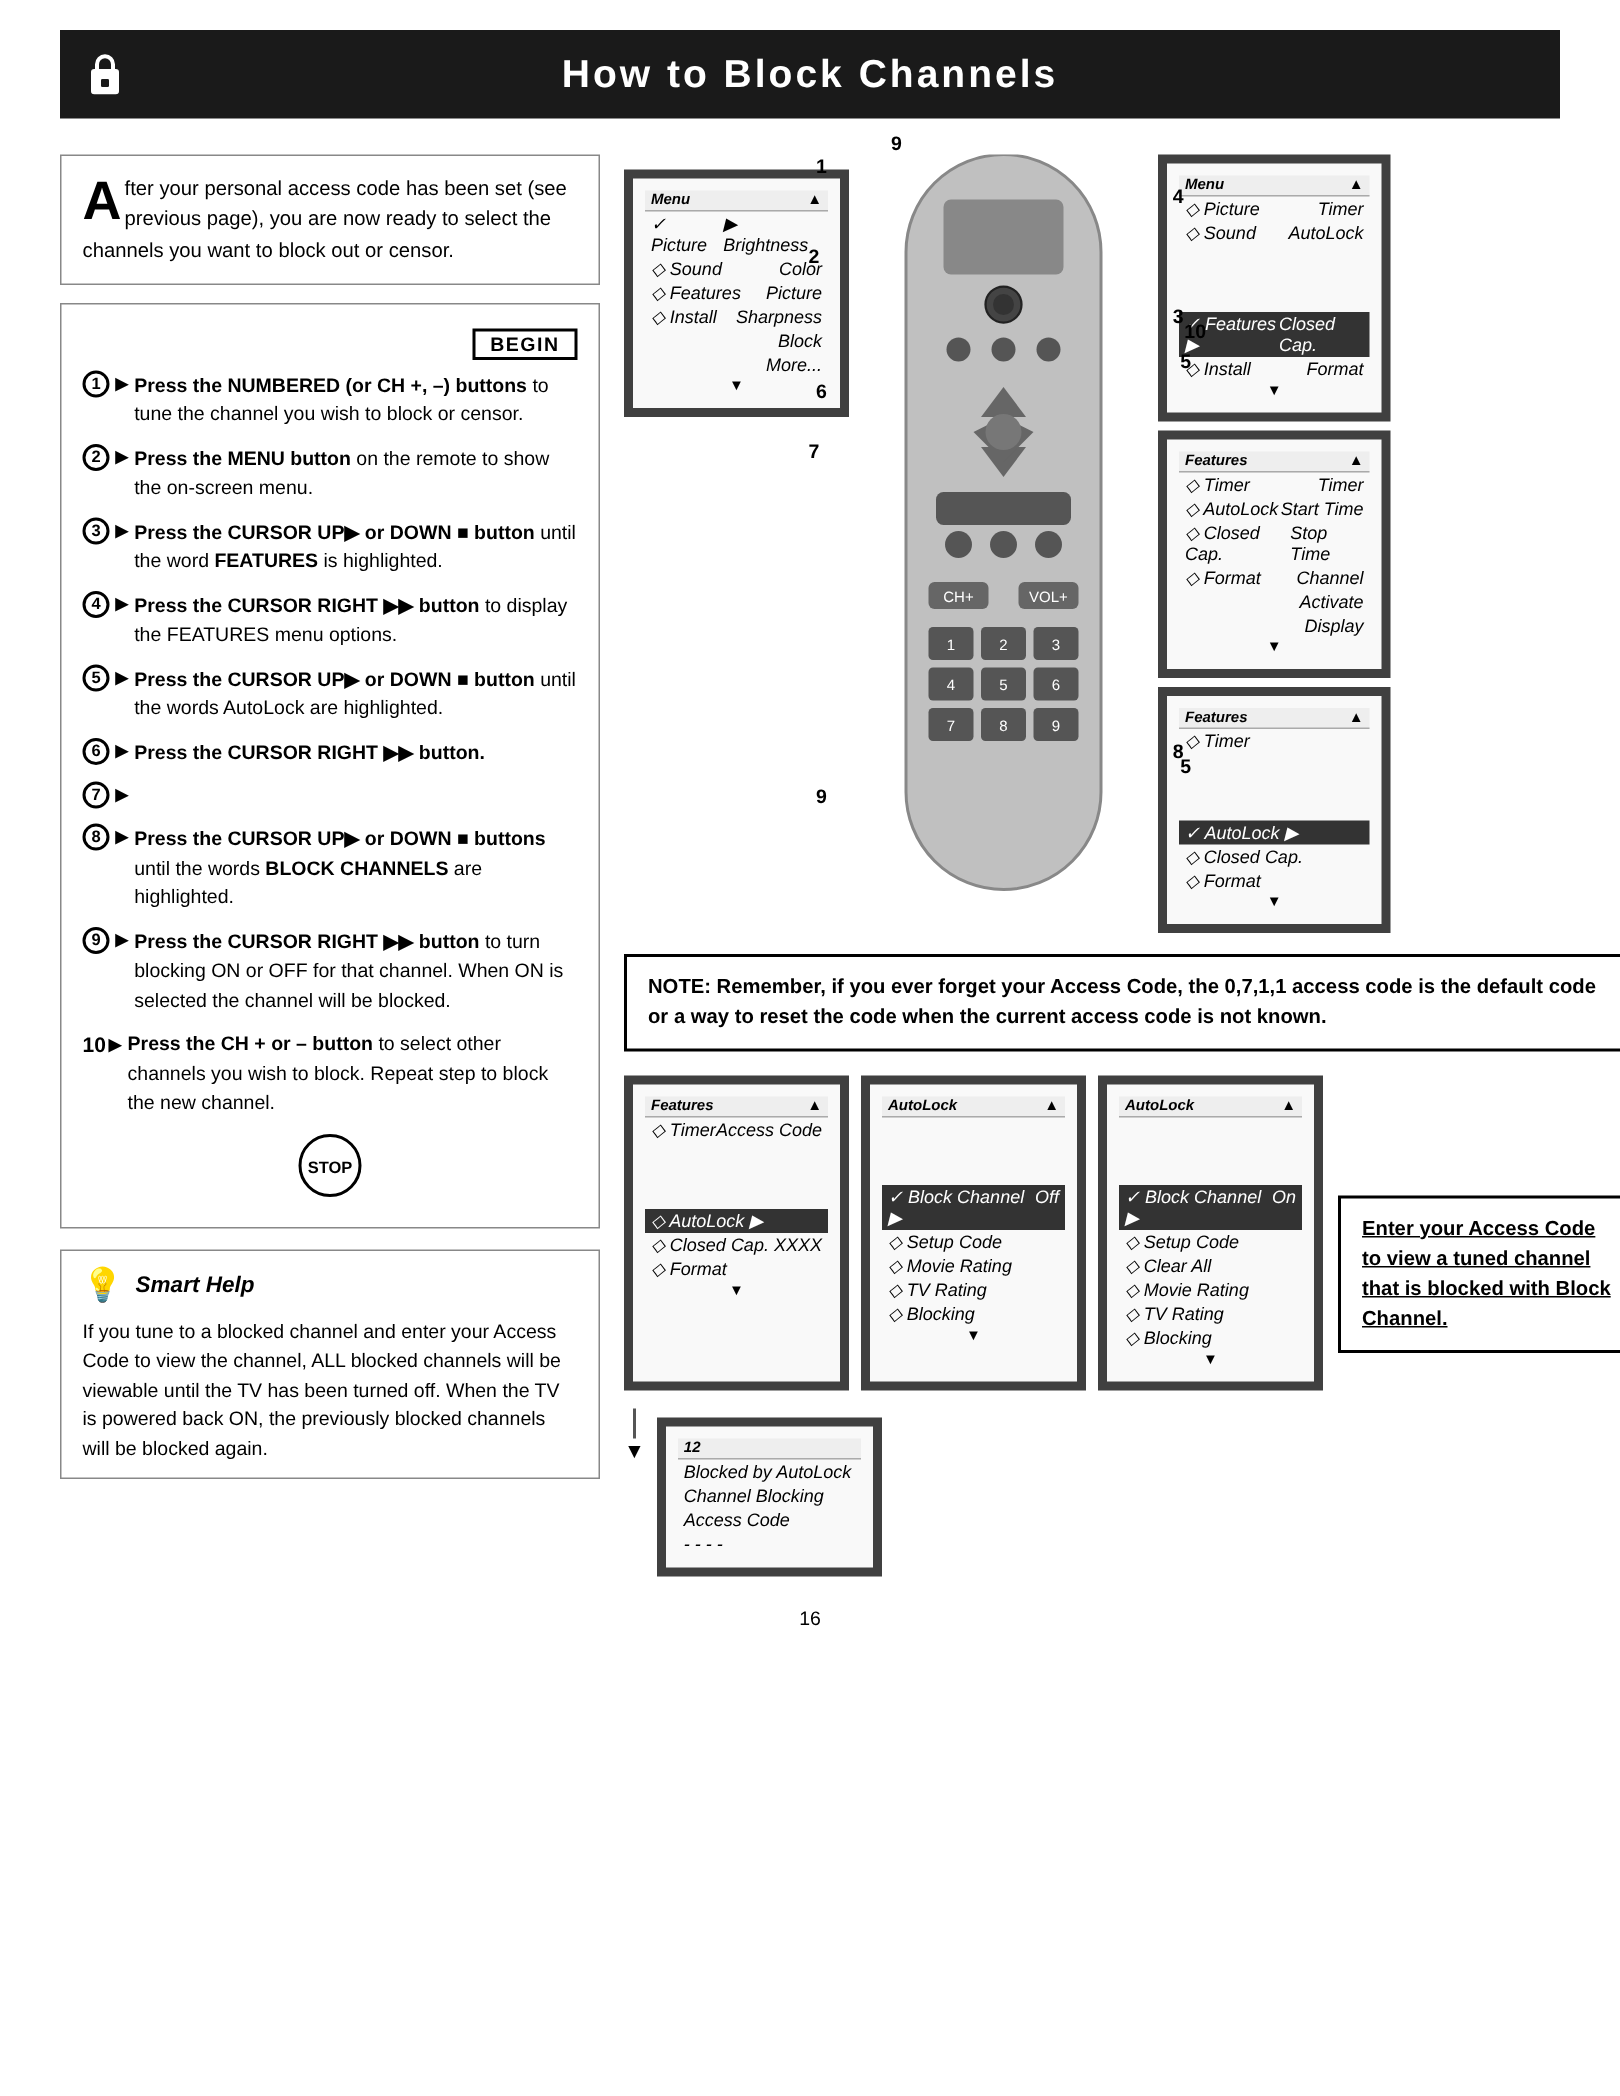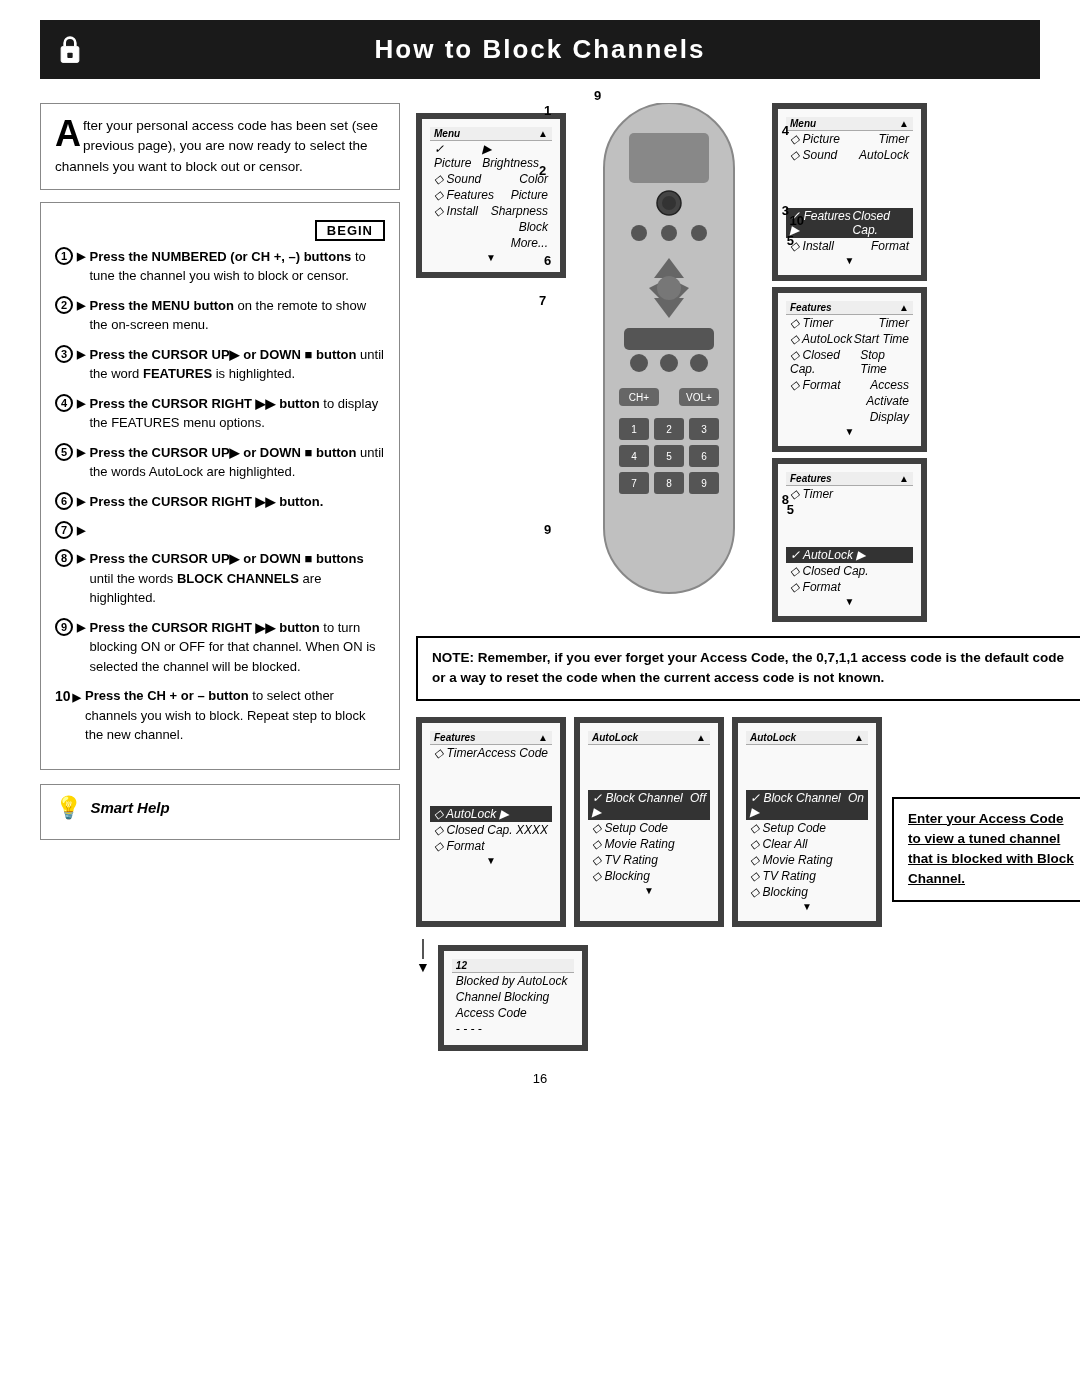--- a/index.html
+++ b/index.html
@@ -329,28 +329,35 @@
       </div>
 
       <div class="step">
         <div class="step-num">
             <span style="font-weight:bold;font-size:14px">10</span>
             <span class="arrow">▶</span>
           </div>
         <div class="step-content"><strong>Press the CH + or – button</strong><span> to select other channels you wish to block. Repeat step to block the new channel.</span></div>
       </div>
 
+      <div class="stop-badge">
+        <svg width="44" height="44" viewBox="0 0 44 44">
+          <circle cx="22" cy="22" r="20" fill="white" stroke="black" stroke-width="2"></circle>
+          <text x="22" y="27" text-anchor="middle" font-size="11" font-weight="bold" fill="black">STOP</text>
+        </svg>
+      </div>
 
     </div>
 
     <div class="smart-help-box">
       <div class="smart-help-header">
         <span class="smart-help-icon">💡</span>
         <span class="smart-help-title">Smart Help</span>
       </div>
+      <div class="smart-help-text">If you tune to a blocked channel and enter your Access Code to view the channel, ALL blocked channels will be viewable until the TV has been turned off. When the TV is powered back ON, the previously blocked channels will be blocked again.</div>
     </div>
 
   </div>
 
   <div class="right-col">
 
     <div style="display:flex; gap:8px; align-items:flex-start;">
 
       <div style="display:flex; flex-direction:column; gap:6px; margin-top:10px;">
 
@@ -491,21 +498,21 @@
           <div class="menu-row">
               <span>◇ AutoLock</span>
               <span>Start Time</span>
             </div>
           <div class="menu-row">
               <span>◇ Closed Cap.</span>
               <span>Stop Time</span>
             </div>
           <div class="menu-row">
               <span>◇ Format</span>
-              <span>Access</span>
+              <span>Channel</span>
             </div>
           <div class="menu-row">
               <span></span>
               <span>Activate</span>
             </div>
           <div class="menu-row">
               <span></span>
               <span>Display</span>
             </div>
           <div class="menu-arrow-down">▼</div>

